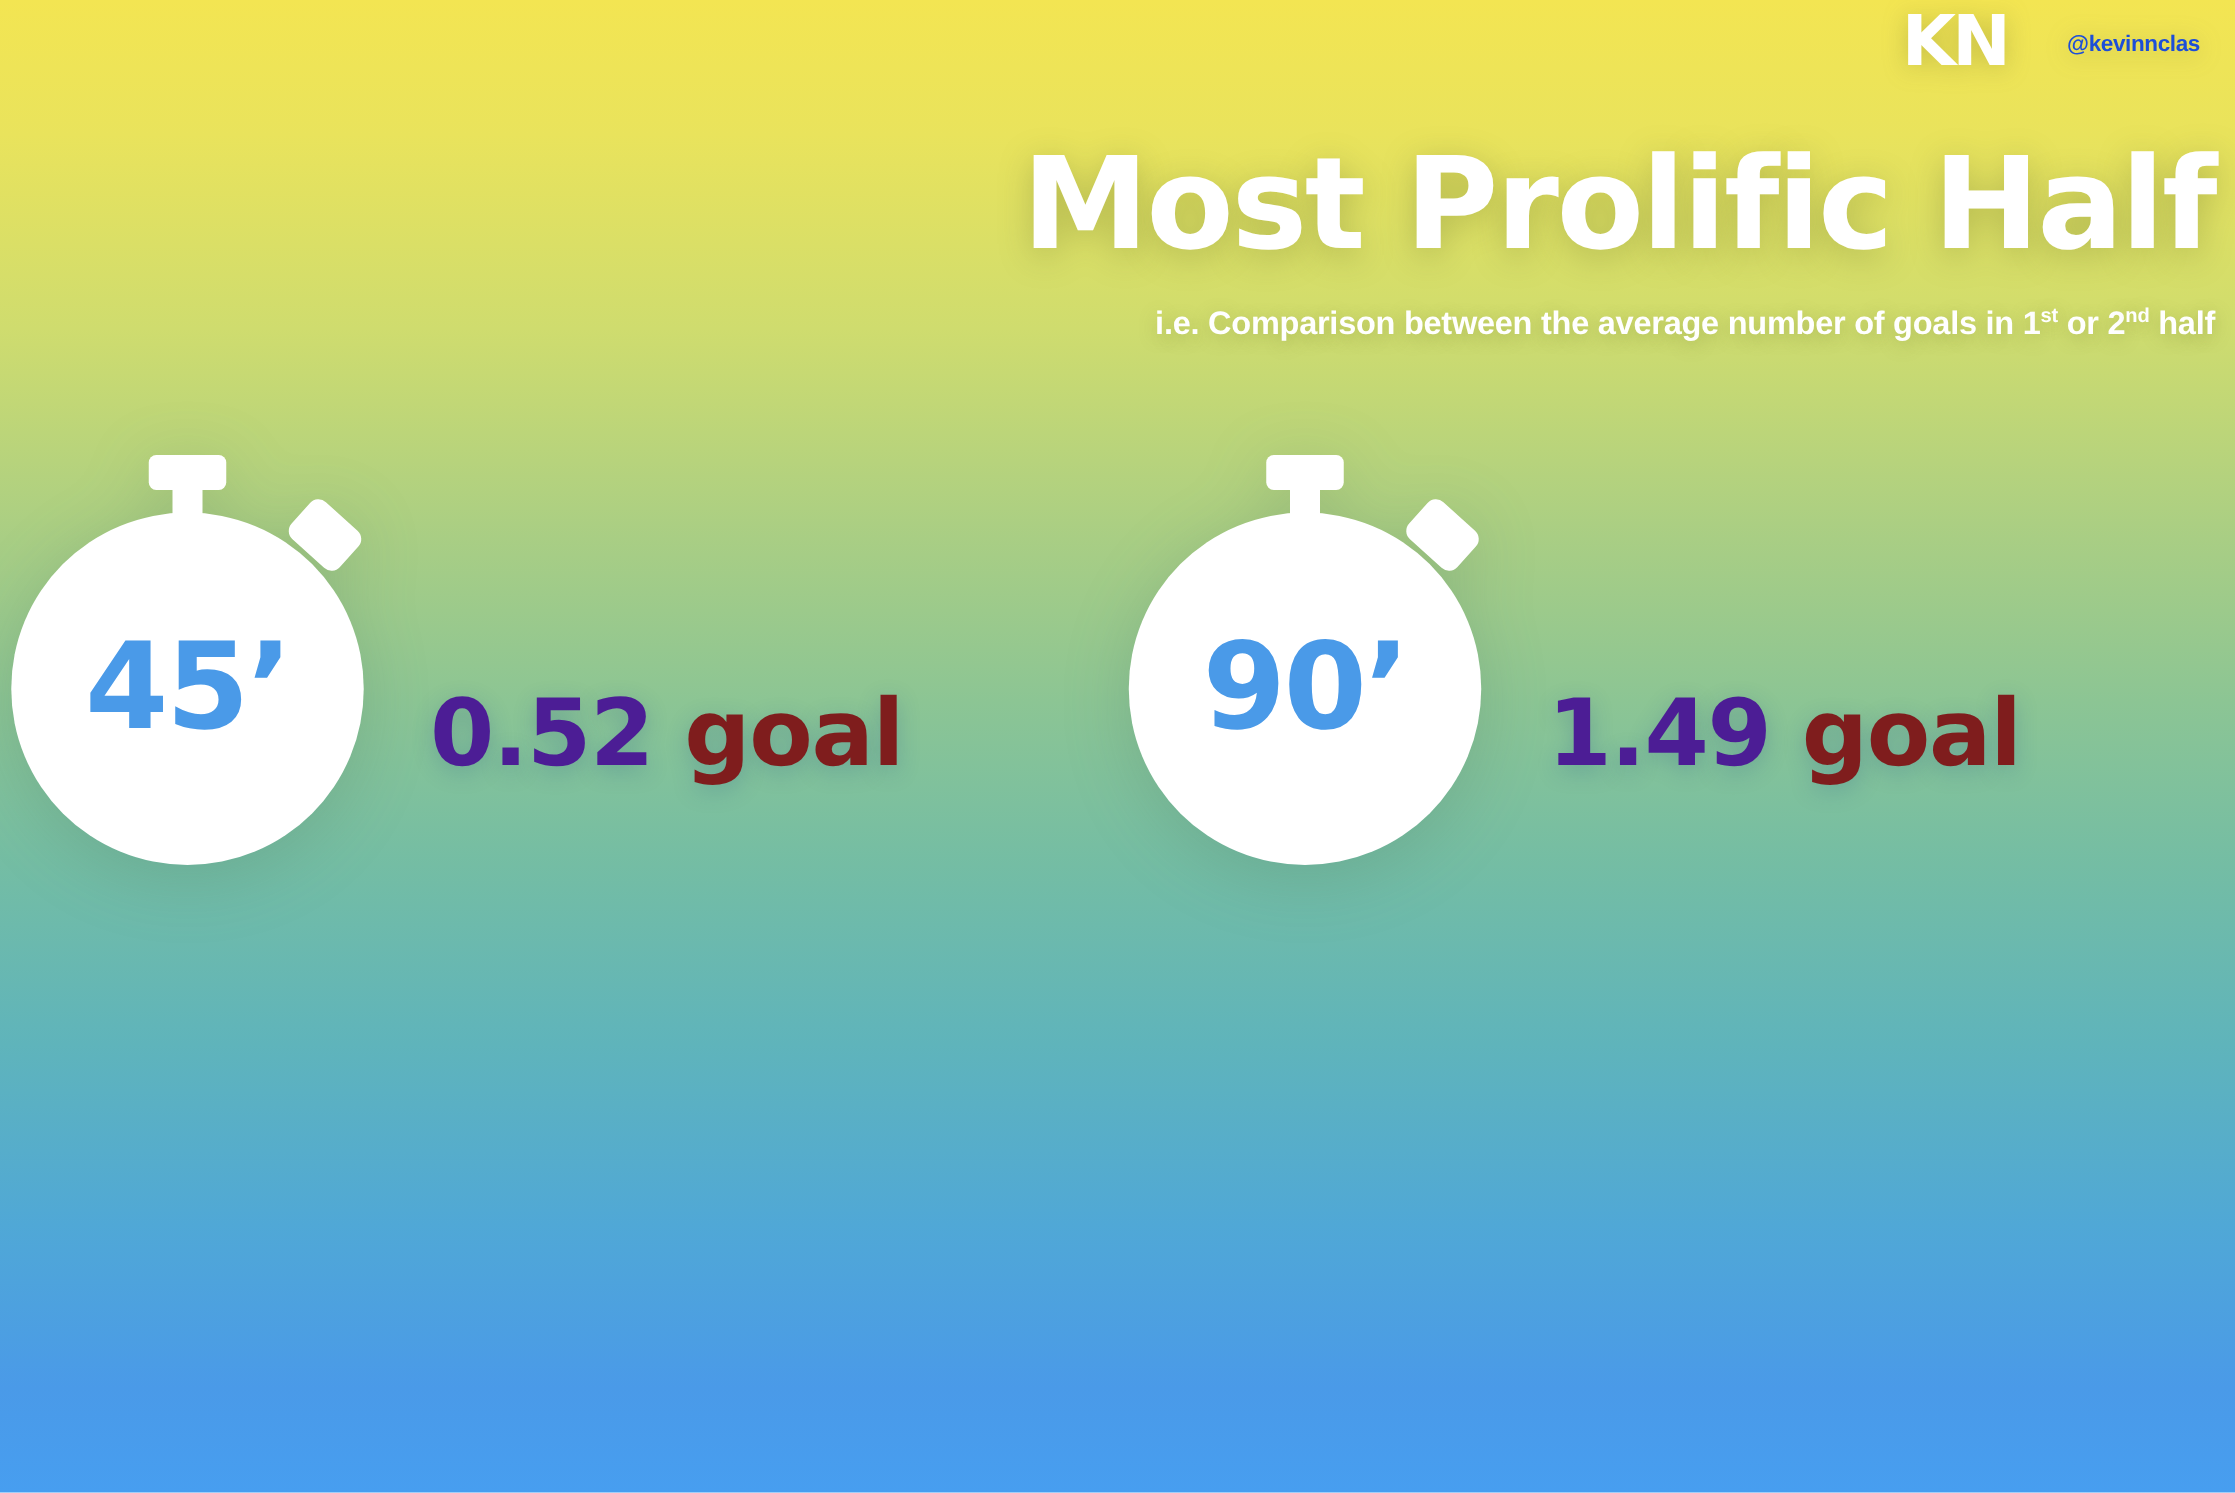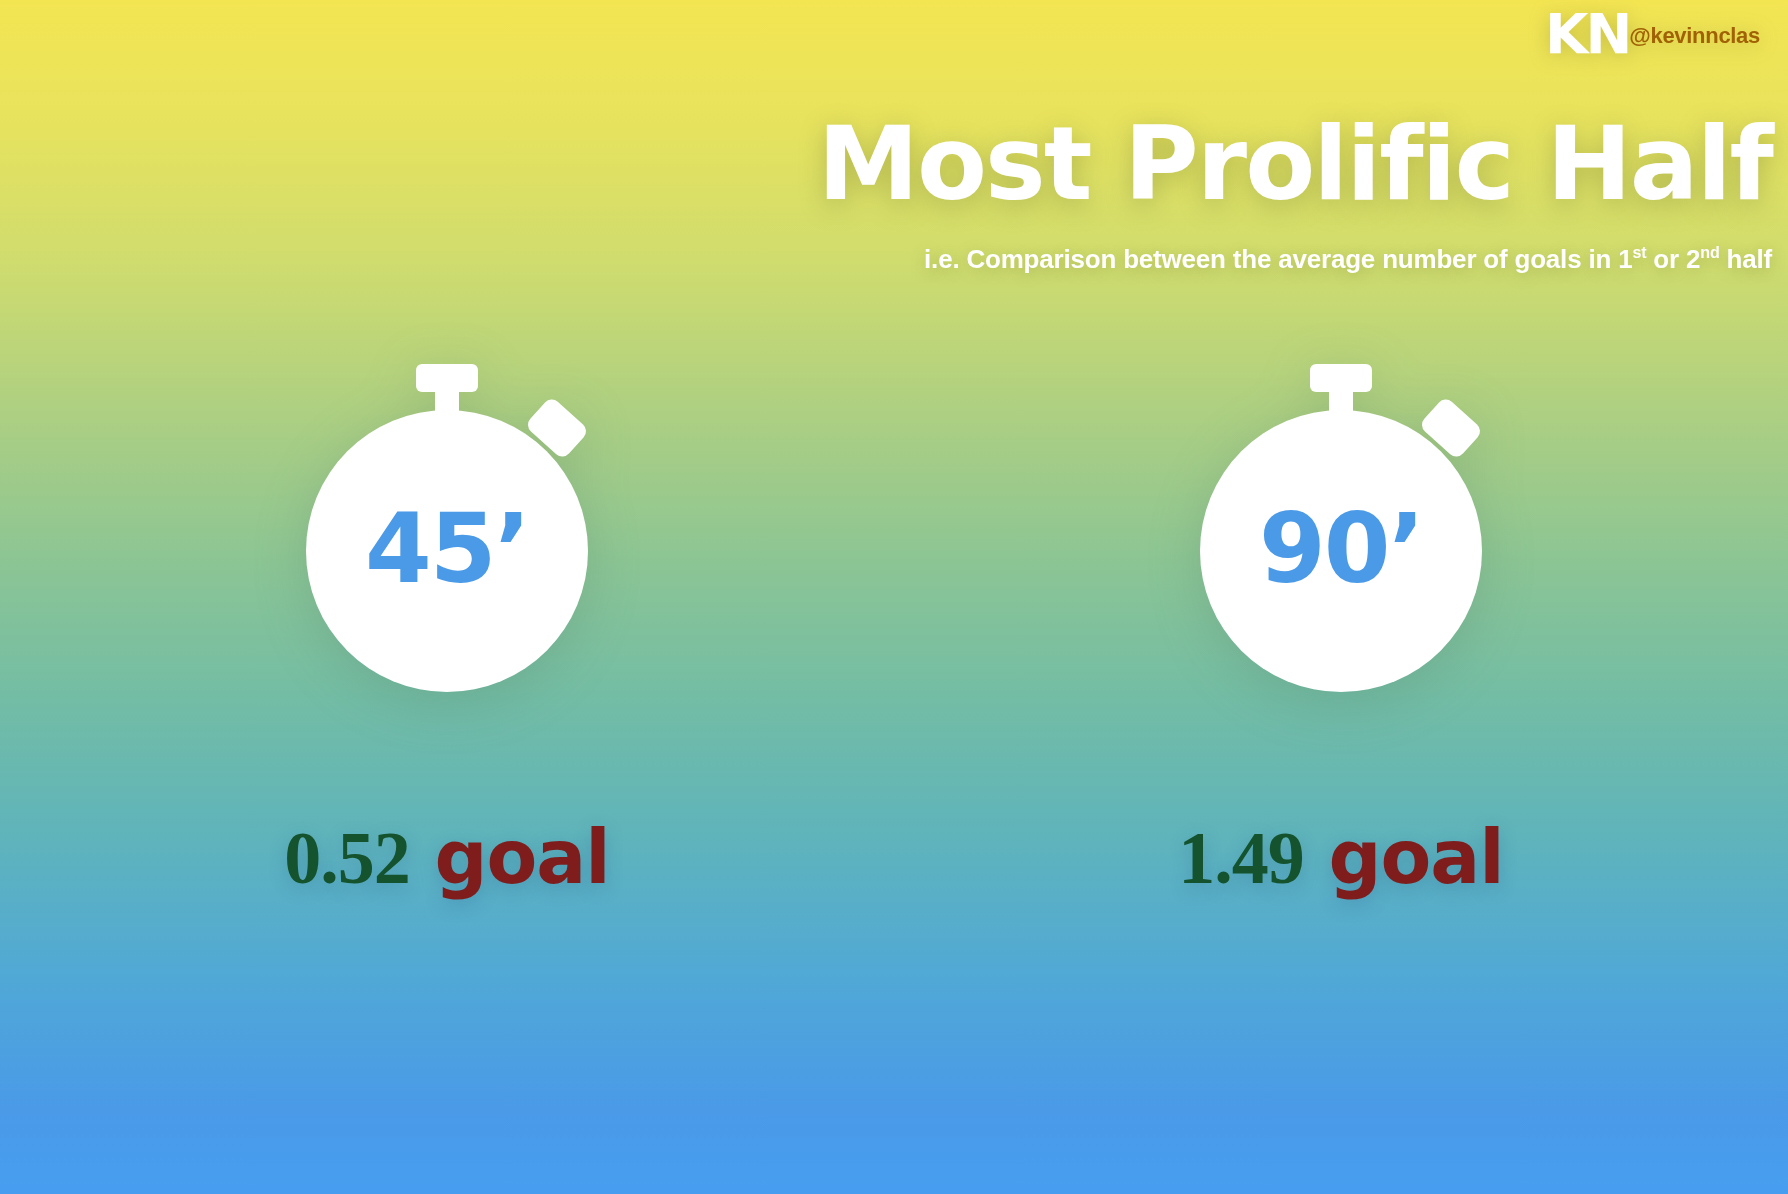--- a/index.html
+++ b/index.html
@@ -25,22 +25,22 @@
     position:absolute; right:28px; top:6px;
     display:flex; flex-direction:row; align-items:center;
     filter: drop-shadow(0 2px 10px rgba(120,120,40,.35));
   }
   .logo-mark{
     color:#ffffff;
     font-size:56px; font-weight:bold; letter-spacing:-3px;
     line-height:1; font-family:"DejaVu Sans", sans-serif;
   }
   .logo-handle{
-    color:#a16207; font-size:22px; font-weight:bold;
-    line-height:1.1; margin-top:4px; letter-spacing:-.3px;
+    color:#1d4ed8; font-size:18px; font-weight:bold;
+    line-height:1.1; margin-top:4px; letter-spacing:-.3px;margin-left:48px;
   }
 
   
   .header{
     position:absolute; left:0; right:16px; top:110px;
     text-align:right;
   }
   .title{
     color:#ffffff;
     font-size:102px;
@@ -59,21 +59,21 @@
     text-shadow: 0 3px 14px rgba(110,120,50,.35);
     padding-left: 14px;
   }
   .subtitle sup{ font-size:.62em; vertical-align:super; font-weight:bold;}
 
   
   .panels{
     position:absolute; left:0; right:0; top:360px;
     display:flex;
   }
-  .panel{ flex:1 1 50%; display:flex; flex-direction:column; align-items:center; }
+  .panel{ flex:1 1 50%; display:flex; flex-direction:row; align-items:center;gap:44px; }
 
   .watch{
     position:relative;
     width:300px; height:332px;
     filter: drop-shadow(0 10px 26px rgba(70,110,90,.22));
   }
   .watch .crown-bar{
     position:absolute; left:50%; transform:translateX(-50%);
     top:4px; width:62px; height:28px;
     background:#ffffff; border-radius:6px;
@@ -108,21 +108,21 @@
 
   
   .value-row{
     margin-top:122px;
     font-size:74px; font-weight:bold;
     letter-spacing:-1px;
     white-space:nowrap;
     text-shadow: 0 5px 18px rgba(40,90,140,.28);
     font-family:"DejaVu Sans", sans-serif;
   }
-  .value-num{ color:#14532d;font-family:Liberation Serif, serif; }
+  .value-num{ color:#4c1d95; }
   .value-unit{ color:#7f1d1d;text-align:center; }
 </style>
 </head>
 <body>
 
 <div class="logo-block">
   <div class="logo-mark">KN</div>
   <div class="logo-handle">@kevinnclas</div>
 </div>
 

